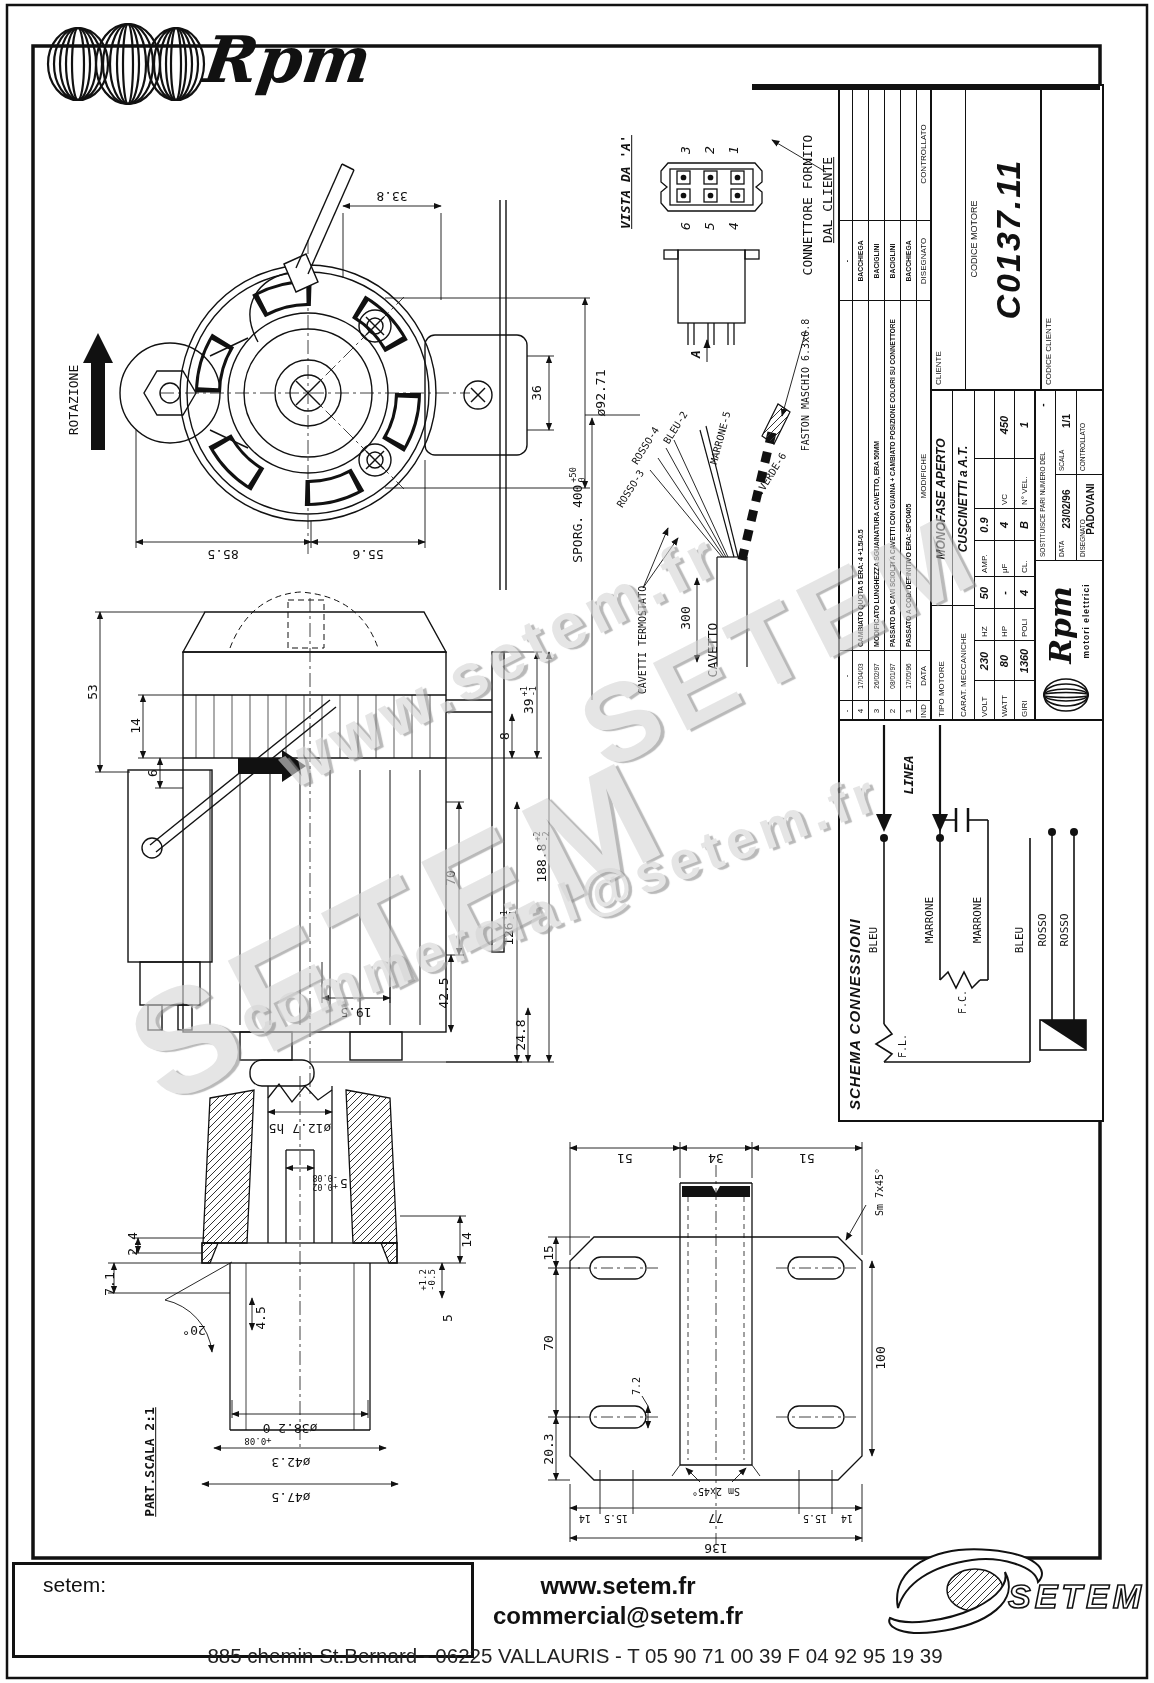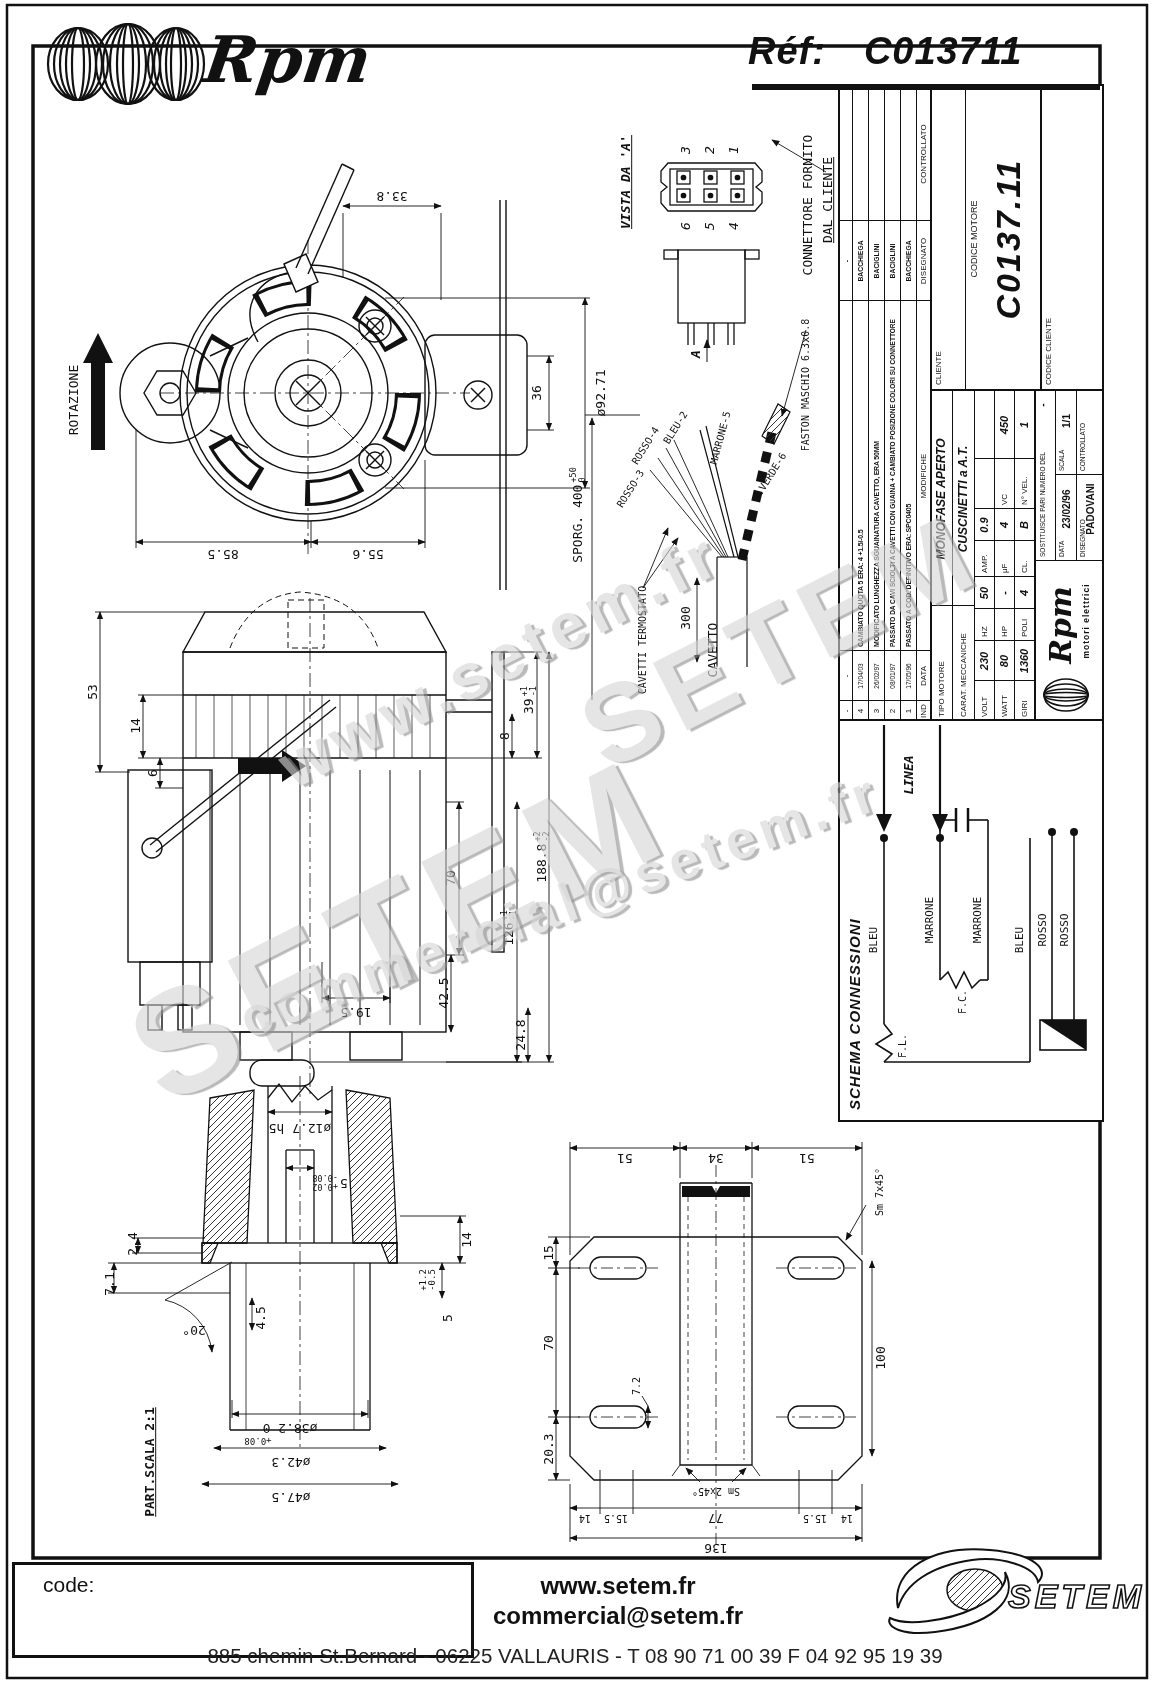--- a/index.html
+++ b/index.html
@@ -401,23 +401,20 @@
 
     <g>
       <path d="M898,1608 C890,1568 935,1545 990,1550 C1035,1554 1050,1570 1038,1582 C1035,1566 1000,1556 972,1560 C930,1566 905,1584 898,1608 Z" fill="#fff" stroke="#111" stroke-width="2"></path>
       <ellipse cx="975" cy="1590" rx="28" ry="21" fill="url(#h1)" stroke="#111" stroke-width="1.5"></ellipse>
       <path d="M1005,1572 C1020,1600 990,1625 935,1632 C905,1636 885,1628 890,1618 C905,1626 945,1622 975,1608 C1000,1596 1008,1582 1005,1572 Z" fill="#fff" stroke="#111" stroke-width="2"></path>
       <text x="1008" y="1608" font-family="Liberation Sans, sans-serif" font-size="34" font-style="italic" font-weight="bold" fill="#fff" stroke="#111" stroke-width="1.6" letter-spacing="4">SETEM</text>
     </g>
   </svg>
 
   <div class="brand">Rpm</div>
-  <div class="refbox">
-    <span>Réf:</span><span class="gap"></span><span>C013711</span>
-  </div>
   <div class="refbar"></div>
 
   <div class="lbl r90" style="left:74px;top:400px;">ROTAZIONE</div>
   <div class="lbl r180" style="left:392px;top:196px;">33.8</div>
   <div class="lbl r90" style="left:601px;top:393px;">ø92.71</div>
   <div class="lbl r90" style="left:537px;top:393px;">36</div>
   <div class="lbl r180" style="left:223px;top:554px;">85.5</div>
   <div class="lbl r180" style="left:368px;top:554px;">55.6</div>
 
   <div class="lbl r90 it ul" style="left:626px;top:182px;font-weight:bold;">VISTA DA 'A'</div>
@@ -657,19 +654,19 @@
     <div class="schLbl" style="left:74px;top:62px;font-size:10px;">F.L.</div>
     <div class="schLbl" style="left:118px;top:122px;font-size:10px;">F.C.</div>
   </div>
 
   <div class="wm" style="left:500px;top:660px;font-size:64px;">www.setem.fr</div>
   <div class="wm" style="left:400px;top:930px;font-size:148px;letter-spacing:14px;">SETEM</div>
   <div class="wm" style="left:780px;top:640px;font-size:110px;letter-spacing:10px;">SETEM</div>
   <div class="wm" style="left:560px;top:905px;font-size:54px;transform:translate(-50%,-50%) rotate(-20deg);">commercial@setem.fr</div>
 
   <div class="codebox">
-    <div class="codelbl">code:</div>
+    <div class="codelbl">setem:</div>
   </div>
   <div class="site">www.setem.fr</div>
   <div class="email">commercial@setem.fr</div>
-  <div class="addr">885 chemin St.Bernard  -  06225 VALLAURIS  -  T 08 90 71 00 39   F 04 92 95 19 39</div>
+  <div class="addr">885 chemin St.Bernard  -  06225 VALLAURIS  -  T 05 90 71 00 39   F 04 92 95 19 39</div>
 
 </div>
 
 </body></html>

